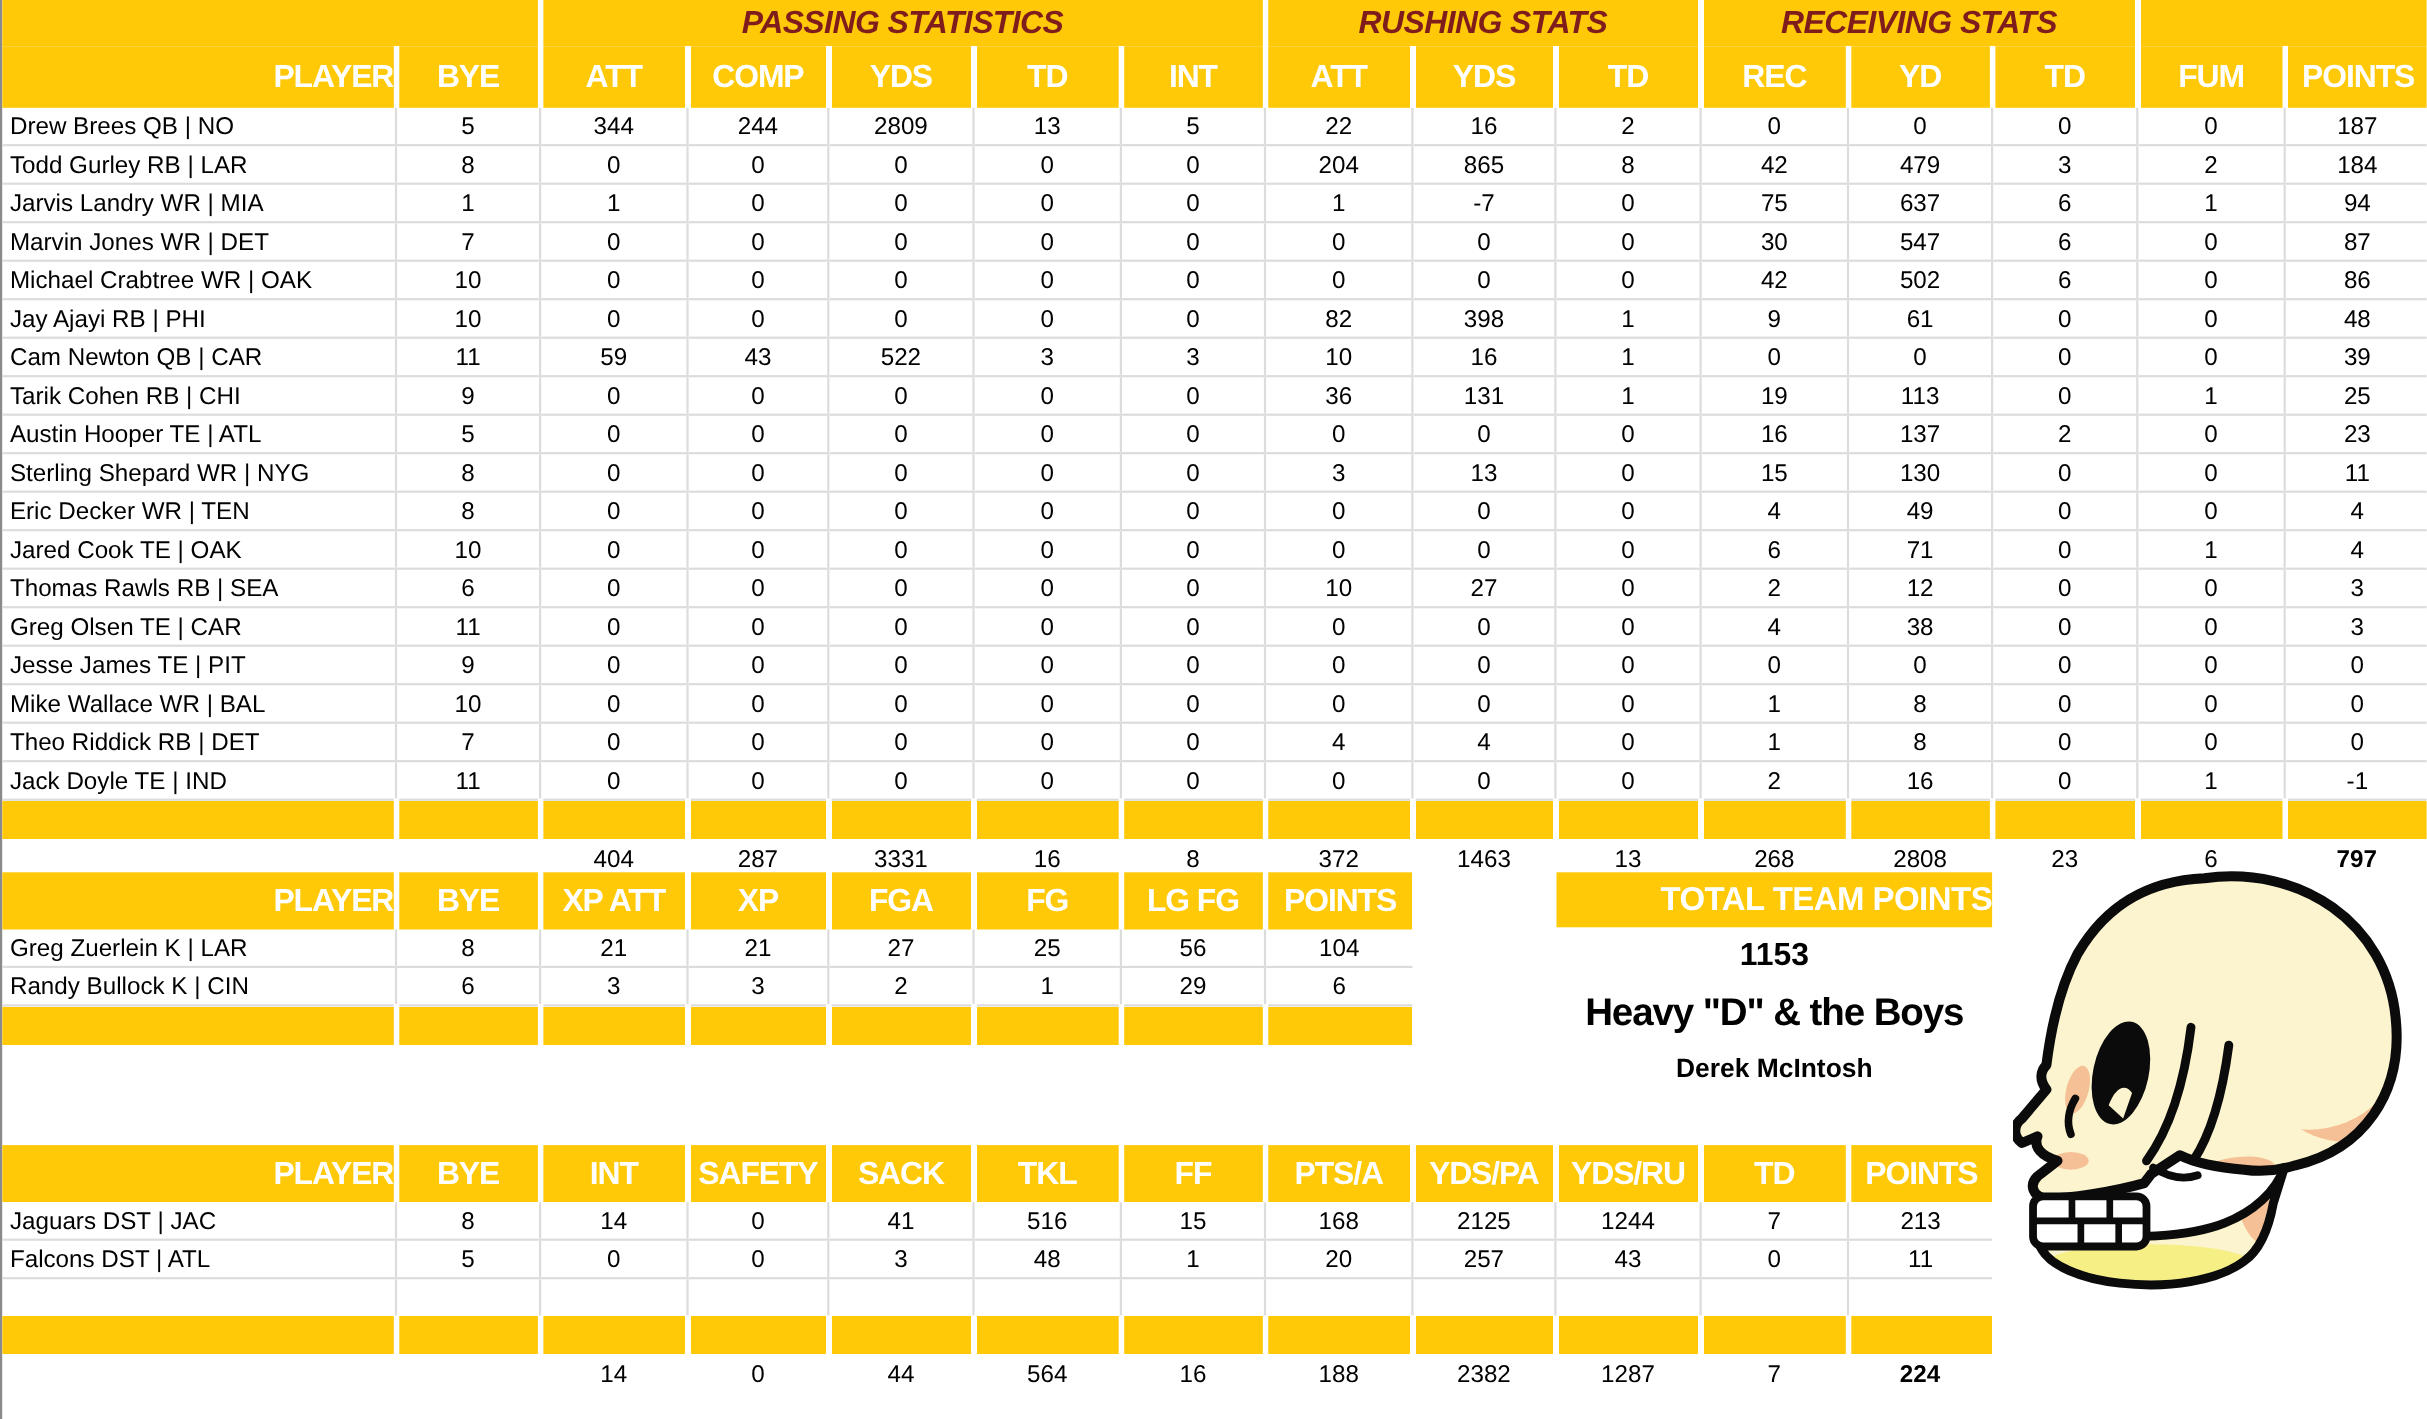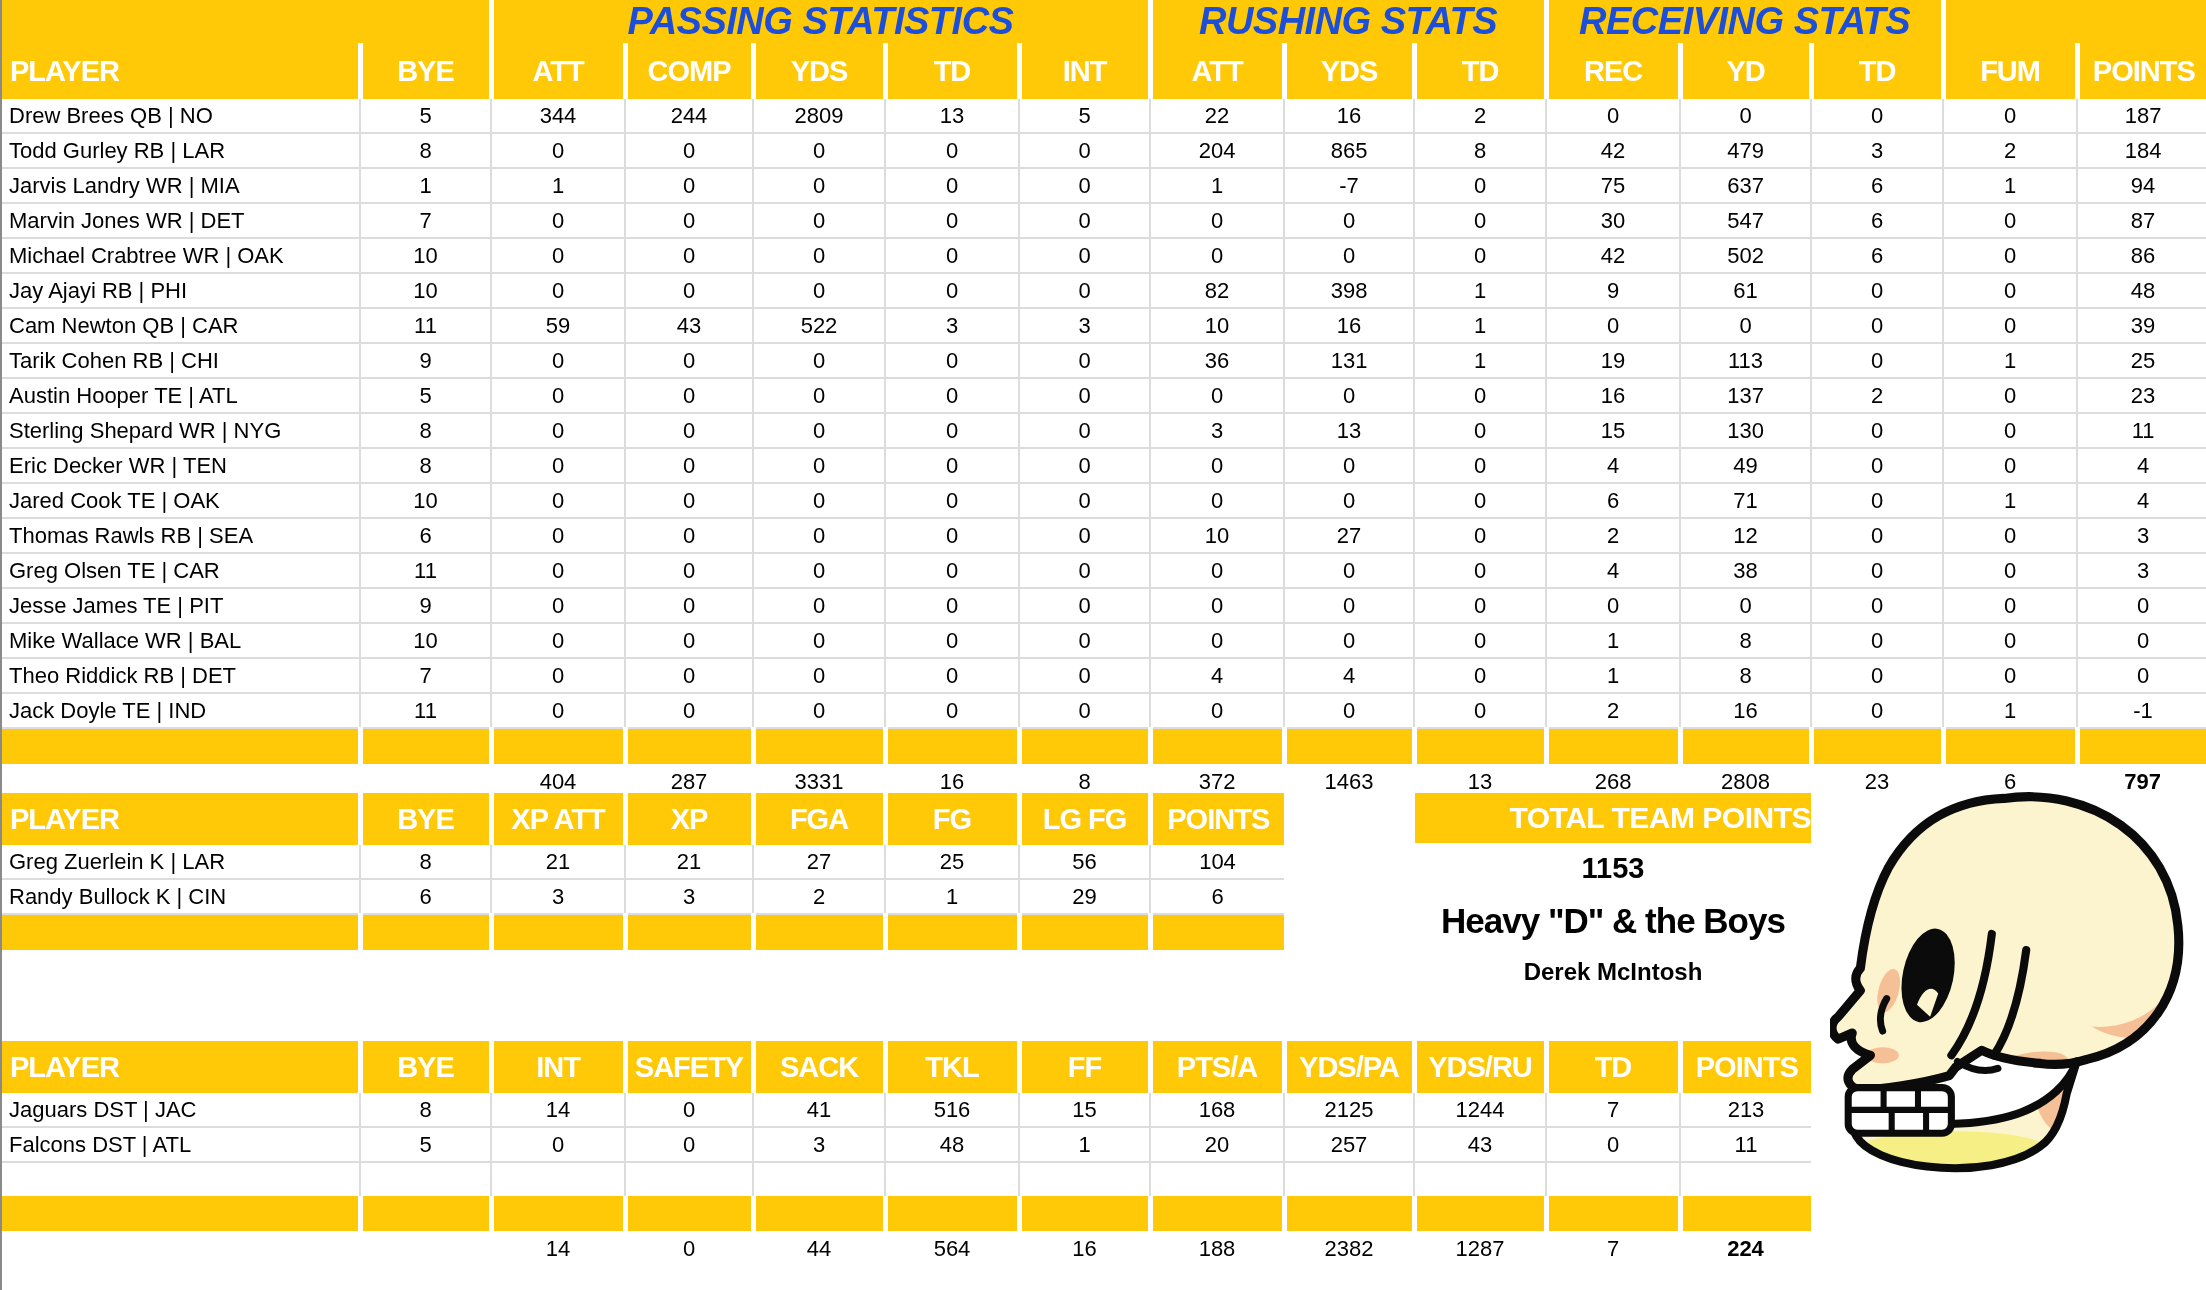--- a/index.html
+++ b/index.html
@@ -5,27 +5,27 @@
   html,body{margin:0;padding:0;background:#fff;}
   .sheet{
     position:relative; width:2206px; height:1290px; background:#fff;
     font-family:"Liberation Sans", sans-serif; color:#000; overflow:hidden;
     border-left:2px solid #8a8a8a;
   }
   table.stats{border-collapse:collapse; table-layout:fixed; position:absolute; left:0;}
   .stats th,.stats td{padding:0; margin:0; text-align:center; vertical-align:middle;
     overflow:hidden; white-space:nowrap;}
   
-  .ghead{background:var(--hdr); color:#1d4ed8; font-weight:bold; font-style:italic;
-    font-size:38px; height:42px; border-left:5px solid #fff; letter-spacing:-0.5px;}
+  .ghead{background:var(--hdr); color:#7f1d1d; font-weight:bold; font-style:italic;
+    font-size:29px; height:42px; border-left:5px solid #fff; letter-spacing:-0.5px;}
   .ghead.first{border-left:none;}
   
   .chead{background:var(--hdr); color:#fff; font-weight:bold; font-size:29px;
     height:56px; border-left:5px solid #fff; letter-spacing:-1px;}
-  .chead.first{border-left:none; text-align:left; padding-left:8px;}
+  .chead.first{border-left:none; text-align:right; padding-left:8px;}
   .t23 .chead{height:52px;}
   
   .data-row td{height:33px; font-size:22px; border-bottom:2px solid #dcdcdc;
     border-left:2px solid #dcdcdc;}
   .data-row td.player{border-left:none; text-align:left; padding-left:7px;}
   
   .blank-row td{height:33px; border-left:2px solid #dcdcdc;}
   .blank-row td.player{border-left:none;}
   
   .sep-row td{height:35px; background:var(--hdr); border-left:5px solid #fff;}

